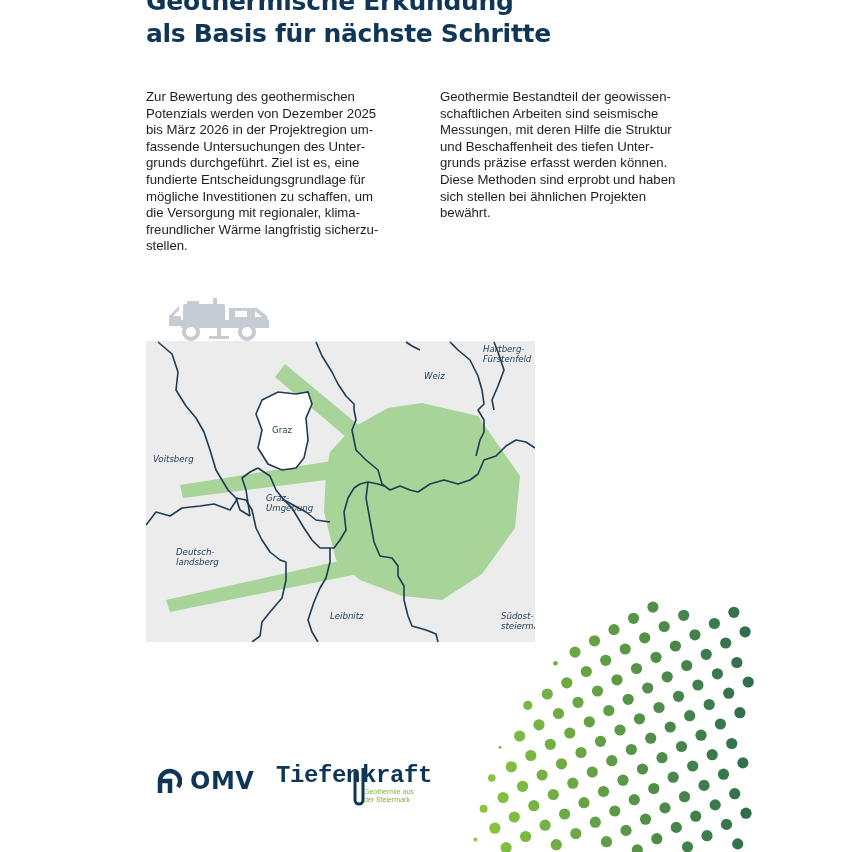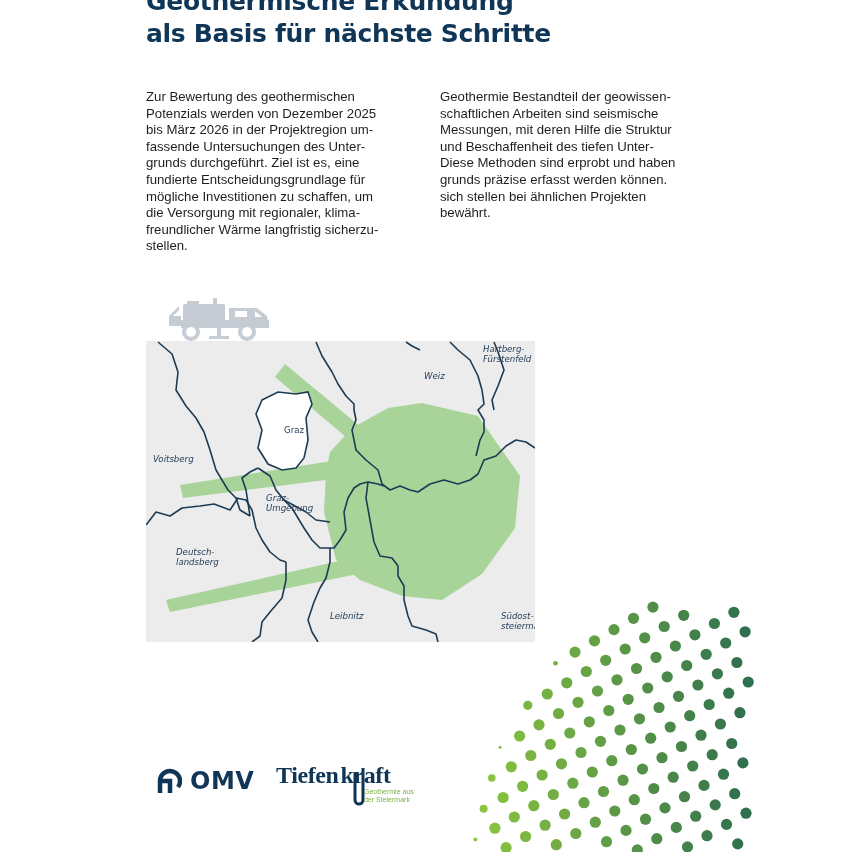--- a/index.html
+++ b/index.html
@@ -16,21 +16,21 @@
   .truck { position:absolute; left:165px; top:294px; width:110px; height:48px; }
   .map { position:absolute; left:146px; top:341px; width:389px; height:301px; background:#7dd3fc; overflow:hidden; }
   .map svg { position:absolute; left:0; top:0; }
   .map-label { position:absolute; font-family:"DejaVu Sans", sans-serif; font-style:italic; font-size:8.6px;
                line-height:10px; color:#1f3a55; white-space:pre; }
   .map-label.upright { font-style:normal; }
   .dots { position:absolute; left:0; top:0; }
   .omv { position:absolute; left:156px; top:766px; height:30px; display:flex; align-items:center; gap:8px; }
   .omv-text { font-family:"DejaVu Sans", sans-serif; font-weight:bold; font-size:24px; color:#0f3557; letter-spacing:0.5px; }
   .tk { position:absolute; left:276px; top:762px; height:46px; }
-  .tk-word { position:absolute; left:0; top:0; font-family:Liberation Serif, serif; font-weight:bold; font-size:24px;
+  .tk-word { position:absolute; left:0; top:0; font-family:Liberation Mono, monospace; font-weight:bold; font-size:24px;
              color:#0f3557; white-space:nowrap; letter-spacing:-0.4px; }
   .tk-sub { position:absolute; left:88px; top:26px; font-family:"Liberation Sans", sans-serif; font-size:7px; line-height:7.5px;
             color:#7cb342; white-space:pre; }
 </style>
 </head>
 <body>
 
 <h1 class="title">
   <span>Geothermische Erkundung</span>
   <span>als Basis für nächste Schritte</span>
@@ -47,22 +47,22 @@
   <span>die Versorgung mit regionaler, klima-</span>
   <span>freundlicher Wärme langfristig sicherzu-</span>
   <span>stellen.</span>
 </div>
 
 <div class="col col-right">
   <span>Geothermie Bestandteil der geowissen-</span>
   <span>schaftlichen Arbeiten sind seismische</span>
   <span>Messungen, mit deren Hilfe die Struktur</span>
   <span>und Beschaffenheit des tiefen Unter-</span>
+  <span>grunds präzise erfasst werden können.</span>
   <span>Diese Methoden sind erprobt und haben</span>
-  <span>grunds präzise erfasst werden können.</span>
   <span>sich stellen bei ähnlichen Projekten</span>
   <span>bewährt.</span>
 </div>
 
 <svg class="truck" viewBox="0 0 110 48" width="110" height="48">
   <g fill="#c5ccd3">
 
     <polygon points="4,22 14,12 14,16 8,22 16,22 16,32 4,32"></polygon>
 
     <rect x="18" y="10" width="42" height="18" rx="2"></rect>
@@ -111,21 +111,21 @@
       <path d="M368,482 L366,498 L370,520 L374,542 L380,556 L392,558 L398,566 L398,576 L404,586 L404,600 L408,616 L412,626 L426,630 L436,634 L438,642"></path>
       <path d="M330,548 L330,562 L326,578 L320,588 L314,602 L308,620 L312,632 L318,642"></path>
       <path d="M450,342 L458,350 L470,360 L478,376 L482,390 L484,404 L478,410 L484,420 L484,432 L480,440 L476,456"></path>
       <path d="M406,342 L412,346 L420,350"></path>
       <path d="M494,342 L498,352 L504,370 L498,386 L492,400 L494,410"></path>
     </g>
   </svg>
   <span class="map-label" style="left:337px;top:3px;">Hartberg-
 Fürstenfeld</span>
   <span class="map-label" style="left:278px;top:30px;">Weiz</span>
-  <span class="map-label upright" style="left:138px;top:84px;">Graz</span>
+  <span class="map-label upright" style="left:126px;top:84px;">Graz</span>
   <span class="map-label" style="left:7px;top:113px;">Voitsberg</span>
   <span class="map-label" style="left:120px;top:152px;">Graz-
 Umgebung</span>
   <span class="map-label" style="left:30px;top:206px;">Deutsch-
 landsberg</span>
   <span class="map-label" style="left:184px;top:270px;">Leibnitz</span>
   <span class="map-label" style="left:311px;top:270px;margin-left:44px;">Südost-
 steiermark</span>
 </div>
 

